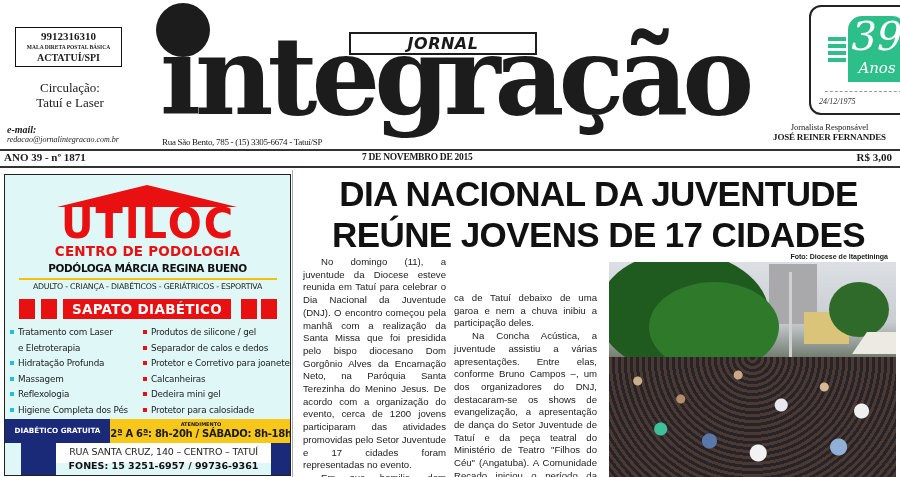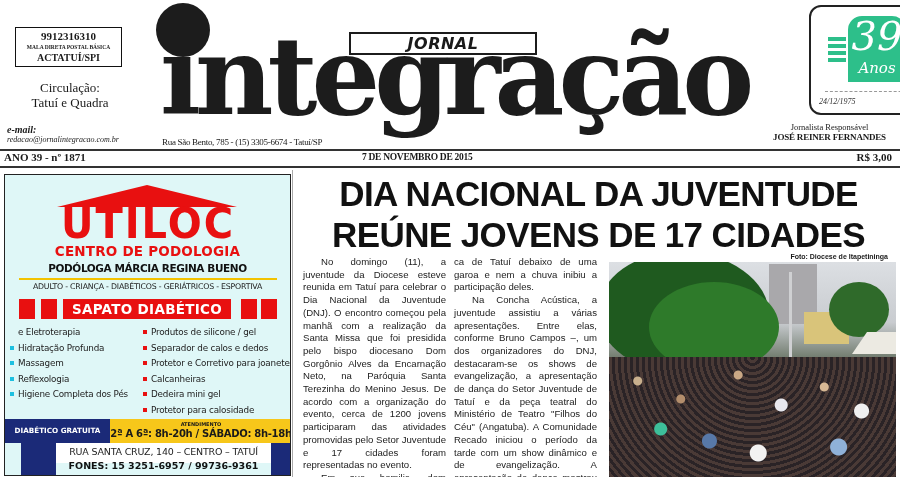--- a/index.html
+++ b/index.html
@@ -122,21 +122,21 @@
     position: absolute; left: 297px; top: 173px; width: 603px; text-align: center;
     font-family: "Liberation Sans", sans-serif; font-weight: bold; font-size: 35px; line-height: 41px;
     letter-spacing: -0.6px; color: #111;
   }
   .col {
     position: absolute; top: 256px; width: 143px; font-family: "Liberation Sans", sans-serif;
     font-size: 9.6px; line-height: 12.7px; color: #222; text-align: justify;
   }
   .col.c1 { left: 303px; } .col.c2 { left: 454px; }
   .col p { text-indent: 18px; }
-  .col p.noindent { text-indent: 0; }
+  .col p.noindent { text-indent: 0; margin-top: 36px; }
 
   .photo-credit { position: absolute; right: 12px; top: 253px; font-family: "Liberation Sans", sans-serif; font-weight: bold; font-size: 7px; }
   .photo {
     position: absolute; left: 609px; top: 262px; width: 287px; height: 215px; overflow: hidden;
     background: linear-gradient(180deg, #dcdfe3 0%, #c9ccd0 28%, #6f7a6c 45%, #2f2a2a 62%, #1c1a1c 100%);
   }
   .photo .tree-l { position: absolute; left: -10px; top: -10px; width: 170px; height: 120px; border-radius: 50% 55% 45% 50%; background: #1f5a1f; }
   .photo .tree-l2 { position: absolute; left: 40px; top: 20px; width: 130px; height: 90px; border-radius: 50%; background: #2e7a2a; }
   .photo .tower { position: absolute; left: 160px; top: 2px; width: 48px; height: 60px; background: #a9a8ab; }
   .photo .bldg { position: absolute; left: 195px; top: 50px; width: 45px; height: 32px; background: #d9c47a; }
@@ -162,21 +162,21 @@
 </head>
 <body>
 
 <div class="mailbox">
   <div class="num">9912316310</div>
   <div class="mala">MALA DIRETA POSTAL BÁSICA</div>
   <div class="act">ACTATUÍ/SPI</div>
 </div>
 <div class="circ">
   <div>Circulação:</div>
-  <div>Tatuí e Quadra</div>
+  <div>Tatuí e Laser</div>
 </div>
 <div class="email-label">e-mail:</div>
 <div class="email-val">redacao@jornalintegracao.com.br</div>
 
 <div class="logo-word">integração</div>
 <div class="logo-dot"></div>
 <div class="logo-jornal-box">JORNAL</div>
 <div class="address">Rua São Bento, 785 - (15) 3305-6674 - Tatuí/SP</div>
 
 <div class="badge">
@@ -222,20 +222,21 @@
   <div class="yline"></div>
   <div class="sub3">ADULTO - CRIANÇA - DIABÉTICOS - GERIÁTRICOS - ESPORTIVA</div>
 
   <div class="redbar" style="left:14px;width:16px"></div>
   <div class="redbar" style="left:36px;width:16px"></div>
   <div class="sapato">SAPATO DIABÉTICO</div>
   <div class="redbar" style="left:236px;width:16px"></div>
   <div class="redbar" style="left:256px;width:16px"></div>
 
   <ul class="list l">
+    <li><span class="b"></span><span>Tratamento com Laser</span></li>
     <li class="indent"><span>e Eletroterapia</span></li>
     <li><span class="b"></span><span>Hidratação Profunda</span></li>
     <li><span class="b"></span><span>Massagem</span></li>
     <li><span class="b"></span><span>Reflexologia</span></li>
     <li><span class="b"></span><span>Higiene Completa dos Pés</span></li>
   </ul>
   <ul class="list r">
     <li><span class="b"></span><span>Produtos de silicone / gel</span></li>
     <li><span class="b"></span><span>Separador de calos e dedos</span></li>
     <li><span class="b"></span><span>Protetor e Corretivo para joanete</span></li>

